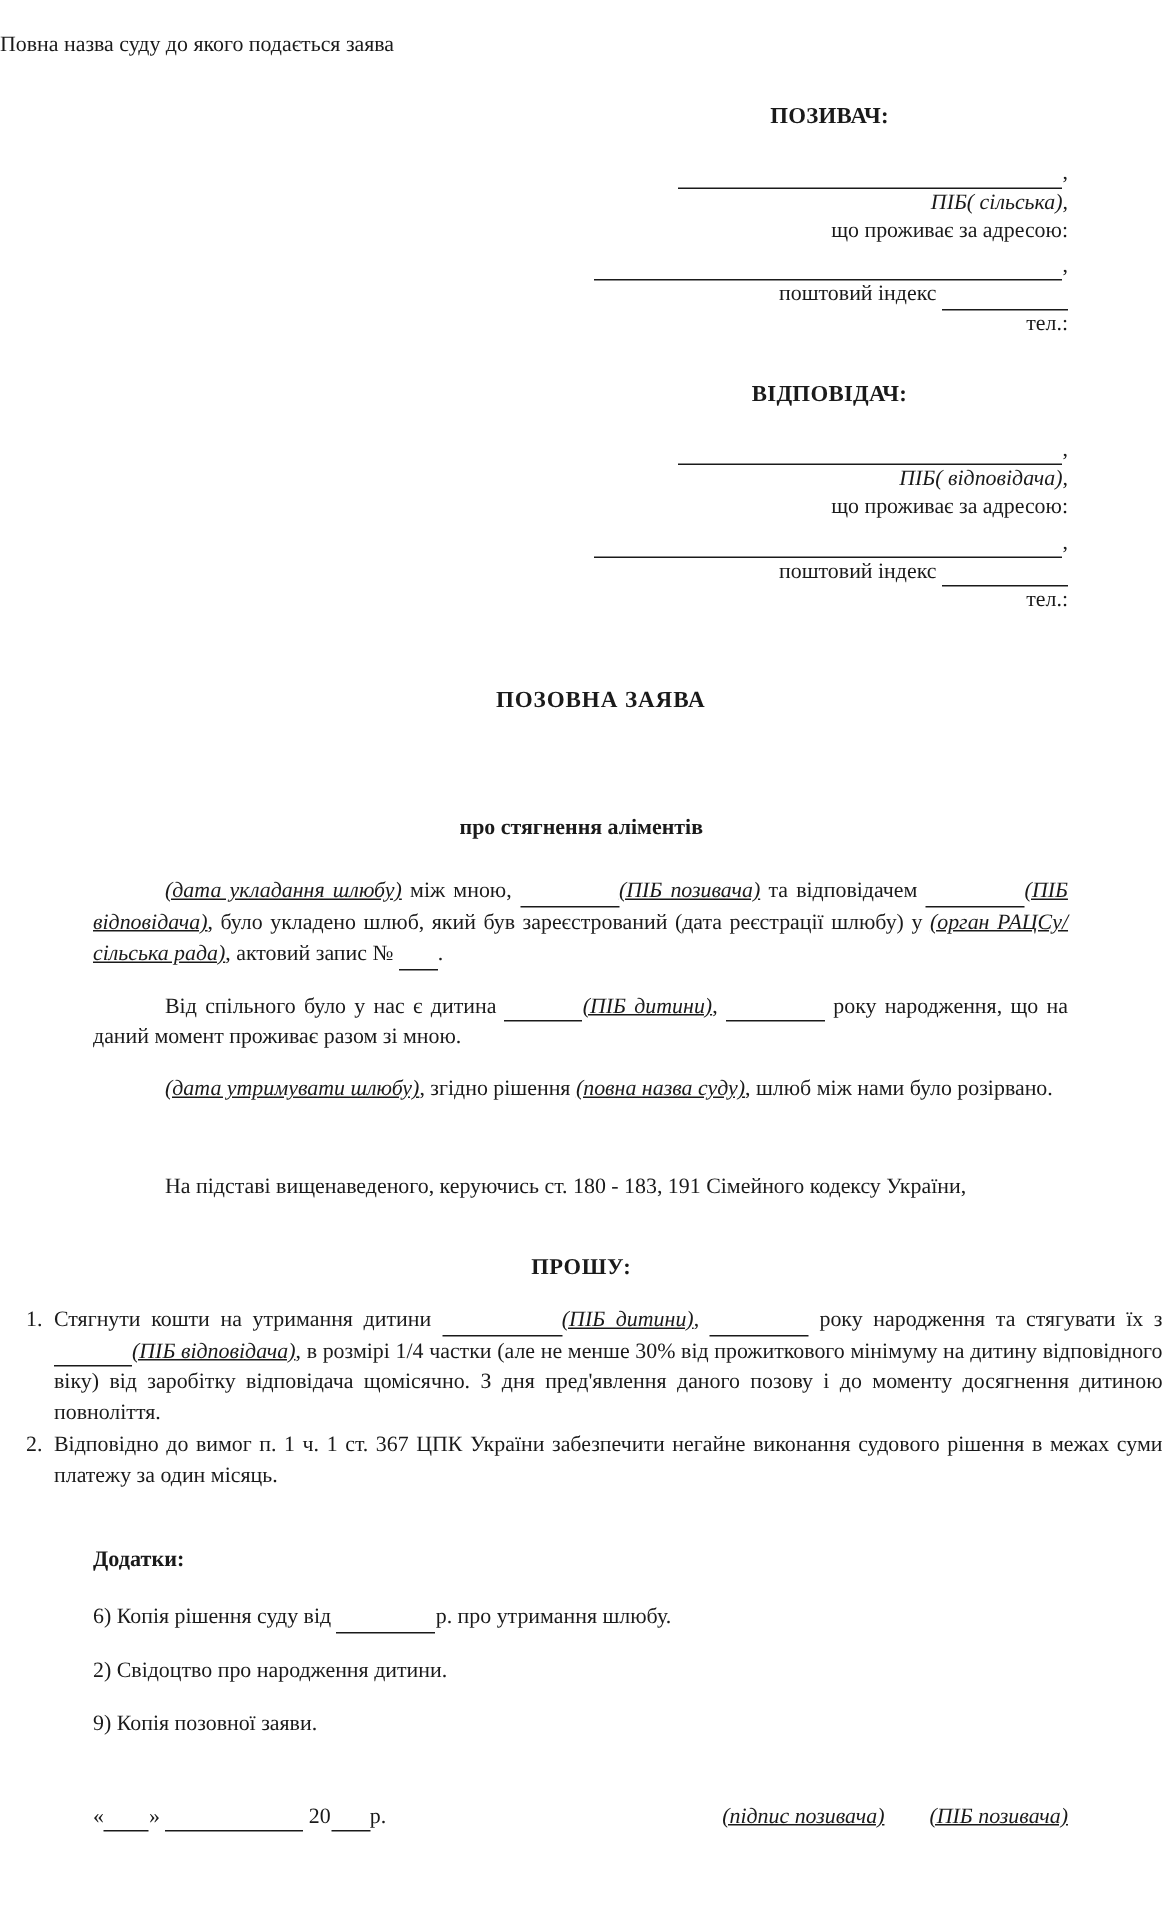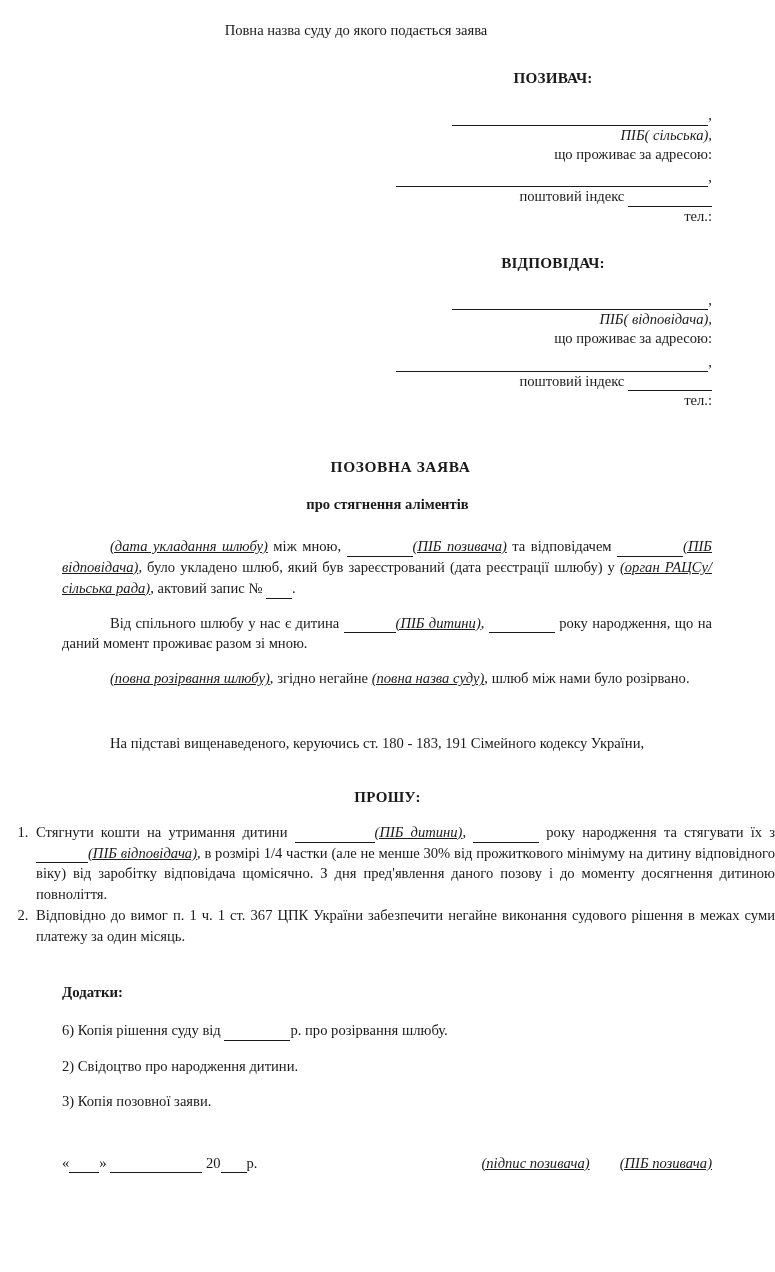--- a/index.html
+++ b/index.html
@@ -26,21 +26,21 @@
     padding: 0;
     box-sizing: border-box;
   }
 
   
   .header-zone {
     padding-top: 21px;
     padding-right: 63px;
   }
   .court-line {
-    text-align: center;
+    text-align: left;
     font-size: 14.6px;
     white-space: nowrap;
   }
 
   .party-block {
     width: 318px;
     margin-left: auto;
     text-align: right;
   }
   .party-title {
@@ -75,20 +75,21 @@
     text-align: center;
     font-weight: bold;
     font-size: 15.4px;
     letter-spacing: .6px;
     padding-left: 26px;
   }
   .doc-subtitle {
     text-align: center;
     font-weight: bold;
     font-size: 14.6px;
+    margin-top: 48px;
   }
   .ask-title {
     text-align: center;
     font-weight: bold;
     font-size: 15px;
     letter-spacing: .4px;
   }
 
   
   .body-zone {
@@ -193,24 +194,24 @@
   <div class="doc-title">ПОЗОВНА ЗАЯВА</div>
   <div style="height:17px"></div>
   <div class="doc-subtitle">про стягнення аліментів</div>
 
   <div class="body-zone">
 
     <div style="height:22px"></div>
     <p class="just"><span class="fill-loose">(дата укладання шлюбу)</span> <span>між мною,</span> <span class="blank b-lg"></span><span class="fill-loose">(ПІБ позивача)</span> <span>та відповідачем</span> <span class="blank b-lg"></span><span class="fill-loose">(ПІБ відповідача)</span><span>, було укладено шлюб, який був зареєстрований (дата реєстрації шлюбу) у</span> <span class="fill-loose">(орган РАЦСу/сільська рада)</span><span>, актовий запис №</span> <span class="blank b-sm"></span><span>.</span></p>
 
     <div style="height:14px"></div>
-    <p class="just"><span>Від спільного шлюбу у нас є дитина</span> <span class="blank b-md"></span><span class="fill-loose">(ПІБ дитини)</span><span>,</span> <span class="blank b-lg"></span> <span>року народження, що на даний момент проживає разом зі мною.</span></p>
-
-    <div style="height:14px"></div>
-    <p class="just"><span class="fill-loose">(повна розірвання шлюбу)</span><span>, згідно негайне</span> <span class="fill-loose">(повна назва суду)</span><span>, шлюб між нами було розірвано.</span></p>
+    <p class="just"><span>Від спільного було у нас є дитина</span> <span class="blank b-md"></span><span class="fill-loose">(ПІБ дитини)</span><span>,</span> <span class="blank b-lg"></span> <span>року народження, що на даний момент проживає разом зі мною.</span></p>
+
+    <div style="height:14px"></div>
+    <p class="just"><span class="fill-loose">(дата утримувати шлюбу)</span><span>, згідно рішення</span> <span class="fill-loose">(повна назва суду)</span><span>, шлюб між нами було розірвано.</span></p>
 
     <div style="height:16px"></div>
 
     <div style="height:14px"></div>
 
     <div style="height:14px"></div>
     <p class="just">На підставі вищенаведеного, керуючись ст. 180 - 183, 191 Сімейного кодексу України,</p>
   </div>
 
   <div style="height:34px"></div>
@@ -219,25 +220,25 @@
 
   <ol class="requests">
     <li><span>Стягнути кошти на утримання дитини</span> <span class="blank b-xl"></span><span class="fill">(ПІБ дитини)</span><span>,</span> <span class="blank b-lg"></span> <span>року народження та стягувати їх з</span> <span class="blank b-md"></span><span class="fill">(ПІБ відповідача)</span><span>, в розмірі 1/4 частки (але не менше 30% від прожиткового мінімуму на дитину відповідного віку) від заробітку відповідача щомісячно. З дня пред'явлення даного позову і до моменту досягнення дитиною повноліття.</span></li>
     <li>Відповідно до вимог п. 1 ч. 1 ст. 367 ЦПК України забезпечити негайне виконання судового рішення в межах суми платежу за один місяць.</li>
   </ol>
 
   <div class="body-zone">
     <div style="height:36px"></div>
     <div class="attach-title">Додатки:</div>
     <div style="height:18px"></div>
-    <p class="attach-item"><span>6) Копія рішення суду від</span> <span class="blank b-lg"></span><span>р. про розірвання шлюбу.</span></p>
+    <p class="attach-item"><span>6) Копія рішення суду від</span> <span class="blank b-lg"></span><span>р. про утримання шлюбу.</span></p>
     <div style="height:15px"></div>
     <p class="attach-item">2) Свідоцтво про народження дитини.</p>
     <div style="height:15px"></div>
-    <p class="attach-item">3) Копія позовної заяви.</p>
+    <p class="attach-item">9) Копія позовної заяви.</p>
   </div>
 
   <div style="height:42px"></div>
   <div class="footer-row">
     <div class="footer-date"><span>«</span><span class="blank b-day"></span><span>»</span> <span class="blank b-date"></span> <span>20</span><span class="blank b-yr"></span><span>р.</span></div>
     <div class="footer-sign">
       <span class="fill">(підпис позивача)</span>
       <span class="fill">(ПІБ позивача)</span>
     </div>
   </div>

